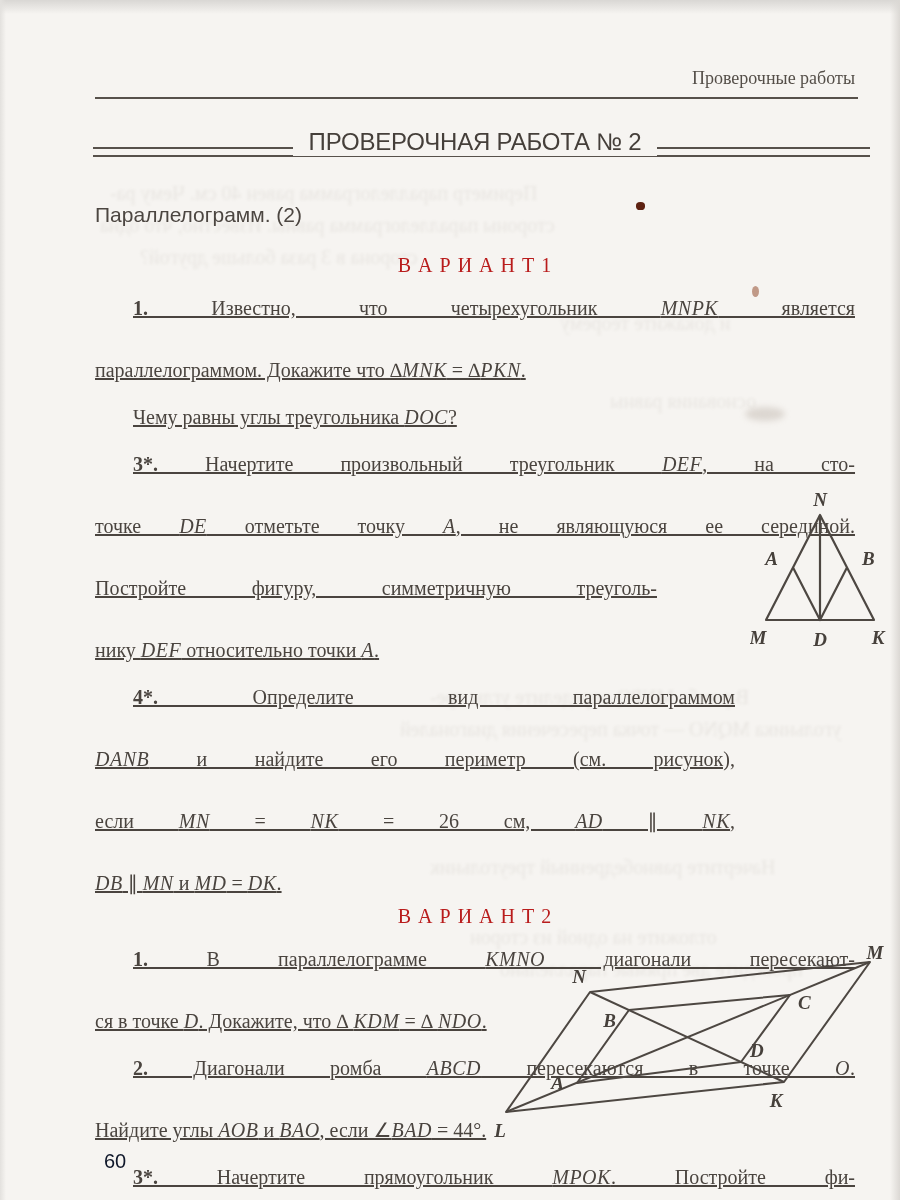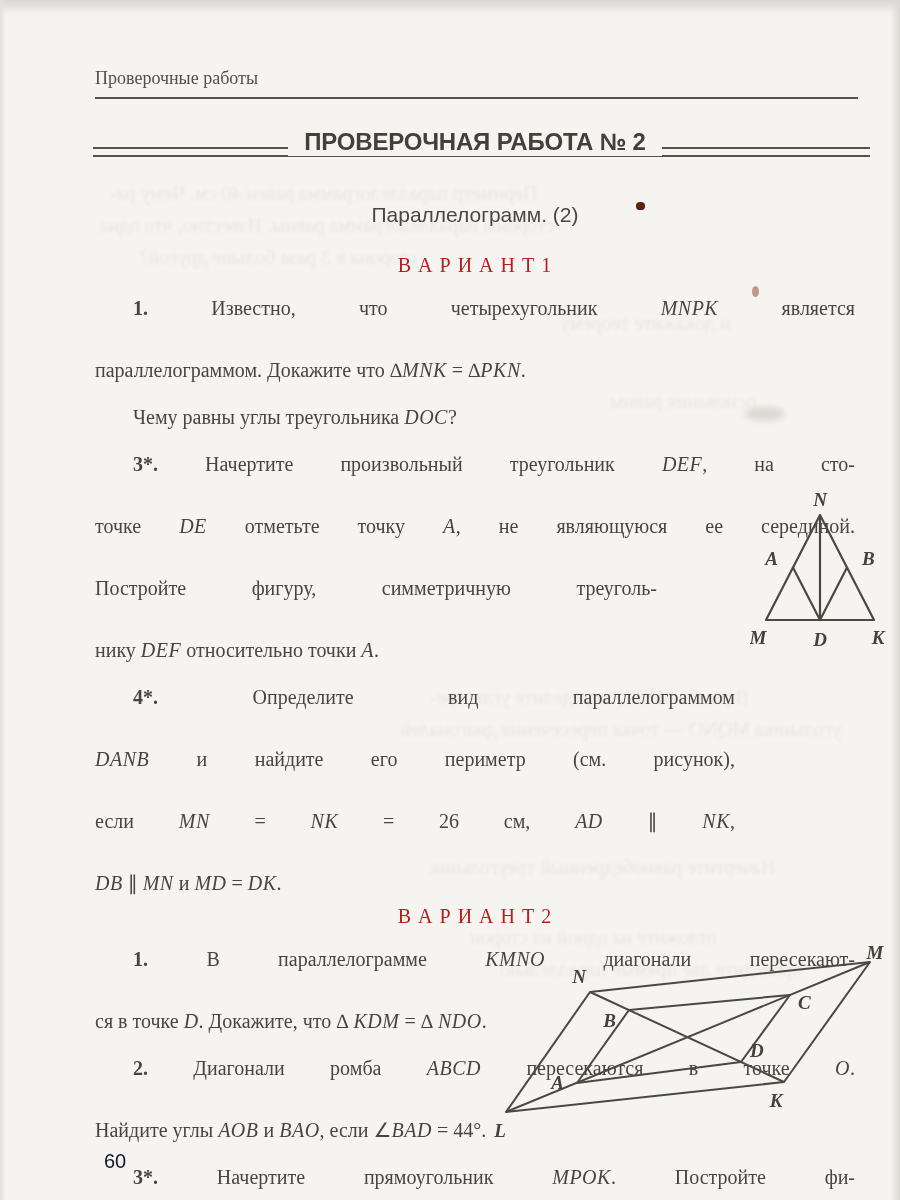--- a/index.html
+++ b/index.html
@@ -7,38 +7,38 @@
        font-family:"Liberation Serif",serif;color:#4a443f;overflow:hidden;}
   .page{position:absolute;inset:0;}
   
   .scan-top{position:absolute;left:0;top:0;width:100%;height:14px;
     background:linear-gradient(to bottom,#d9d7d4,rgba(217,215,212,0));}
   .scan-right{position:absolute;right:0;top:0;width:10px;height:100%;
     background:linear-gradient(to right,rgba(216,213,209,0),#dbd8d4);}
   .scan-left{position:absolute;left:0;top:0;width:6px;height:100%;
     background:linear-gradient(to right,#e3e1de,rgba(227,225,222,0));}
   
-  .runhead{position:absolute;left:95px;top:68px;width:760px;text-align:left;
+  .runhead{position:absolute;left:95px;top:68px;width:760px;text-align:right;
     font-size:18px;color:#544e48;}
   .runhead-rule{position:absolute;left:95px;top:97px;width:763px;height:2px;background:#57514b;}
   
   .title-rules{position:absolute;left:93px;top:147px;width:777px;height:6px;
     border-top:2px solid #57514b;border-bottom:2px solid #57514b;}
   .title-wrap{position:absolute;left:95px;top:128px;width:760px;text-align:center;}
   .title-wrap span{display:inline-block;background:#f6f4f1;padding:0 16px;
-    font-family:"Liberation Sans",sans-serif;font-weight:700;font-size:24px;
+    font-family:"Liberation Sans",sans-serif;font-weight:400;font-size:24px;
     letter-spacing:-0.2px;color:#453f3a;}
   
-  .subtitle{position:absolute;left:95px;top:203px;width:760px;text-align:center;
+  .subtitle{position:absolute;left:95px;top:203px;width:760px;text-align:left;
     font-family:"Liberation Sans",sans-serif;font-size:21px;color:#4c4641;}
   
   .bodycol{position:absolute;left:95px;top:254px;width:760px;}
   .vhead{text-align:center;font-size:20px;letter-spacing:1px;color:#b91c1c;margin:0 0 14px 0;}
   .vhead2{margin-top:2px;}
-  .problem{margin:16px 0 6px 0;font-size:20px;line-height:31px;}
+  .problem{margin:16px 0 6px 0;font-size:20px;line-height:31px;text-decoration:underline;}
   .pline{width:100%;}
   .pline:first-child{text-indent:38px;}
   .jline{text-align:justify;}
   .jline::after{content:"";display:inline-block;width:100%;height:0;}
   .jline.nj{text-align:left;}
   .jline.nj::after{content:none;}
   .w-mid{width:562px;}
   .w-mid2{width:640px;}
   .b{font-weight:700;}
   .v{font-style:italic;letter-spacing:0.5px;}

